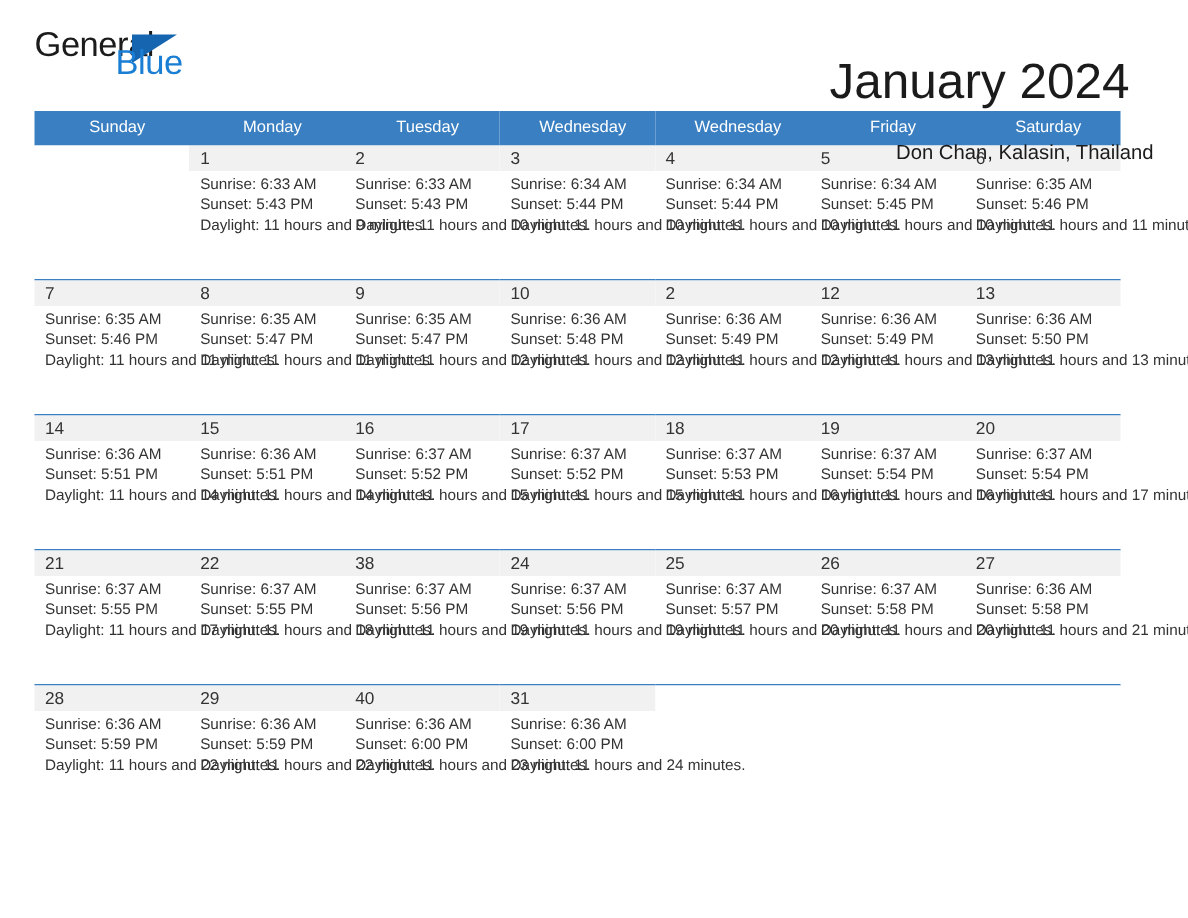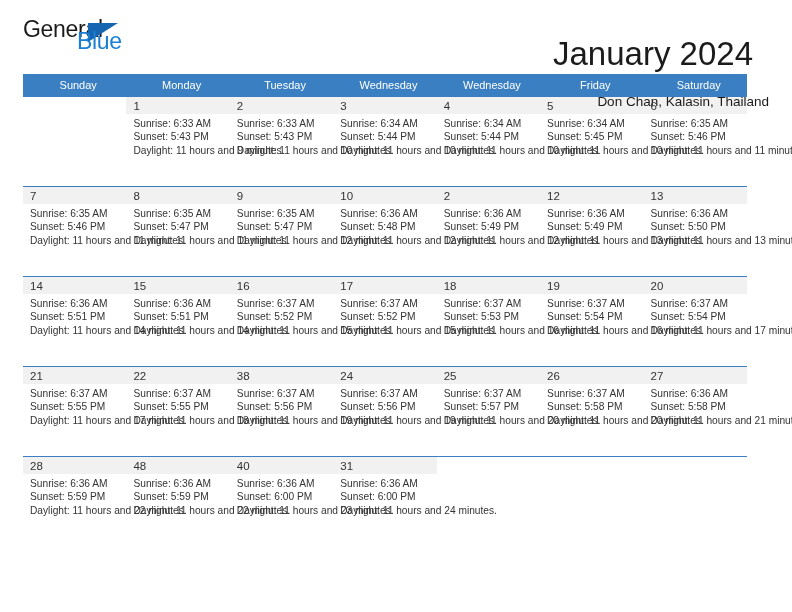--- a/index.html
+++ b/index.html
@@ -458,21 +458,21 @@
               <div class="daynum-band">28</div>
               <div class="dayinfo">
                 <div>Sunrise: 6:36 AM</div>
                 <div>Sunset: 5:59 PM</div>
                 <div class="dl-wrap">Daylight: 11 hours and 22 minutes.</div>
               </div>
             </div>
           </td>
           <td>
             <div class="daycell">
-              <div class="daynum-band">48</div>
+              <div class="daynum-band">29</div>
               <div class="dayinfo">
                 <div>Sunrise: 6:36 AM</div>
                 <div>Sunset: 5:59 PM</div>
                 <div class="dl-wrap">Daylight: 11 hours and 22 minutes.</div>
               </div>
             </div>
           </td>
           <td>
             <div class="daycell">
               <div class="daynum-band">40</div>

